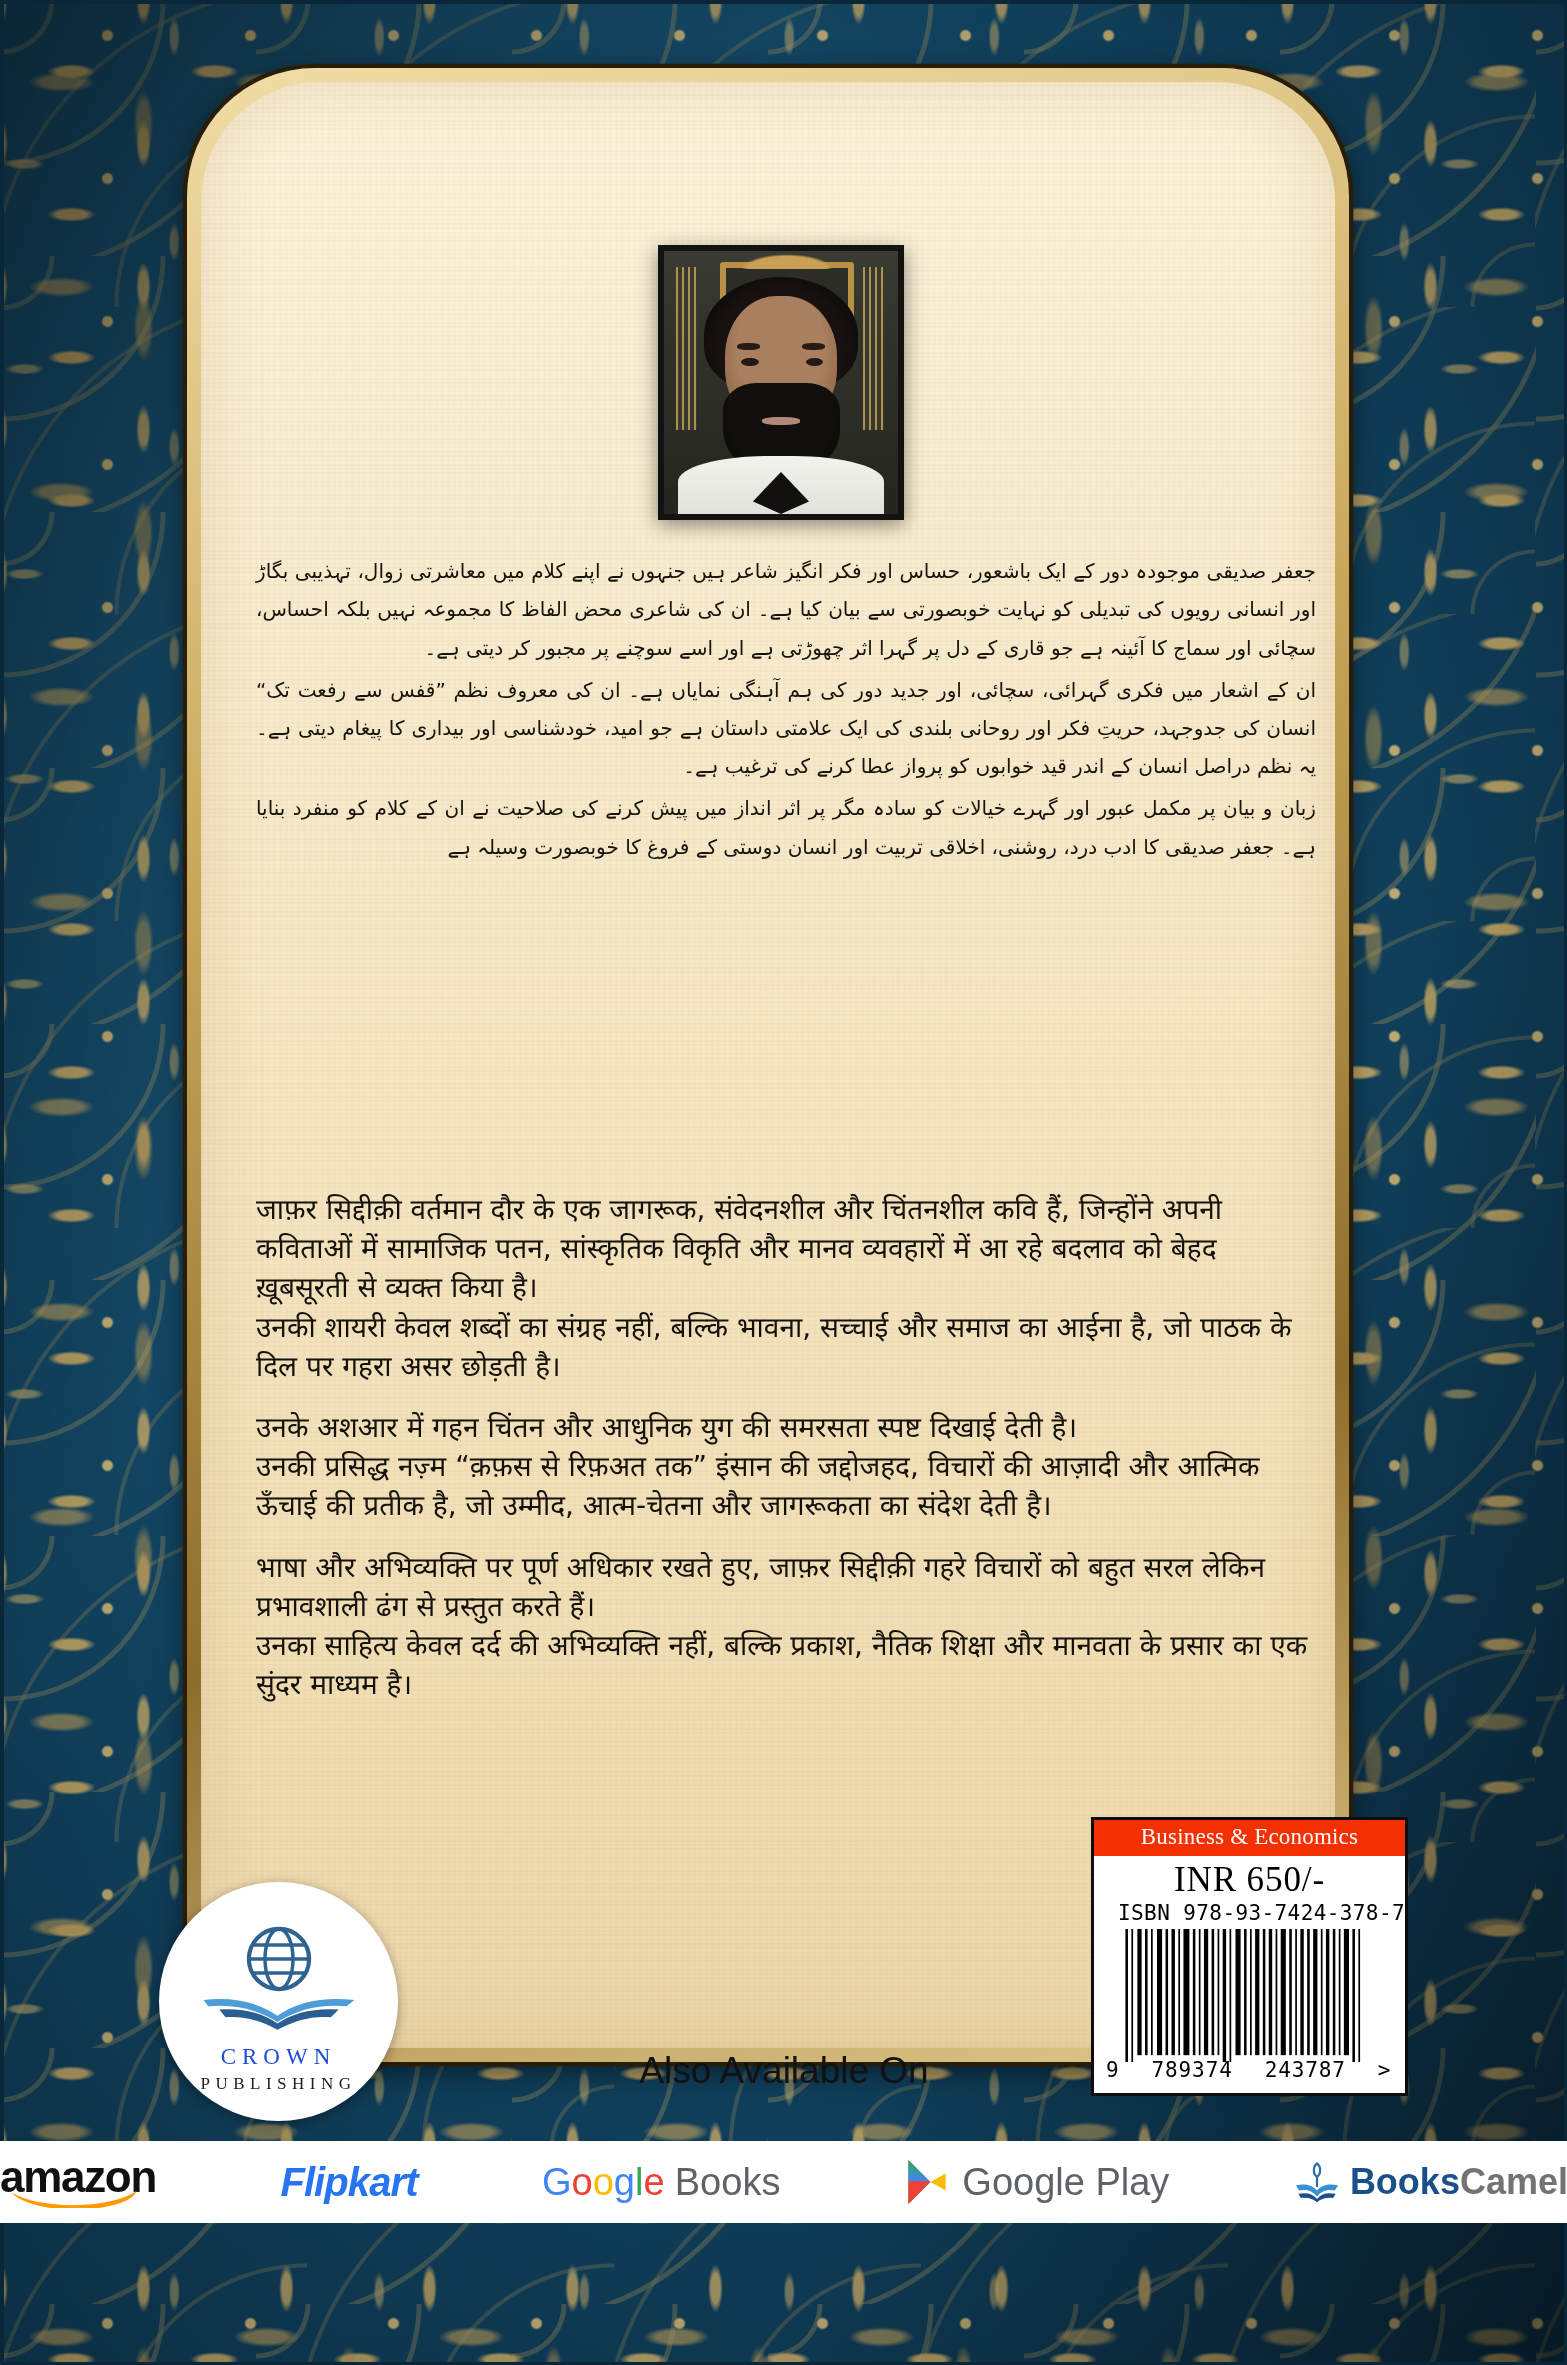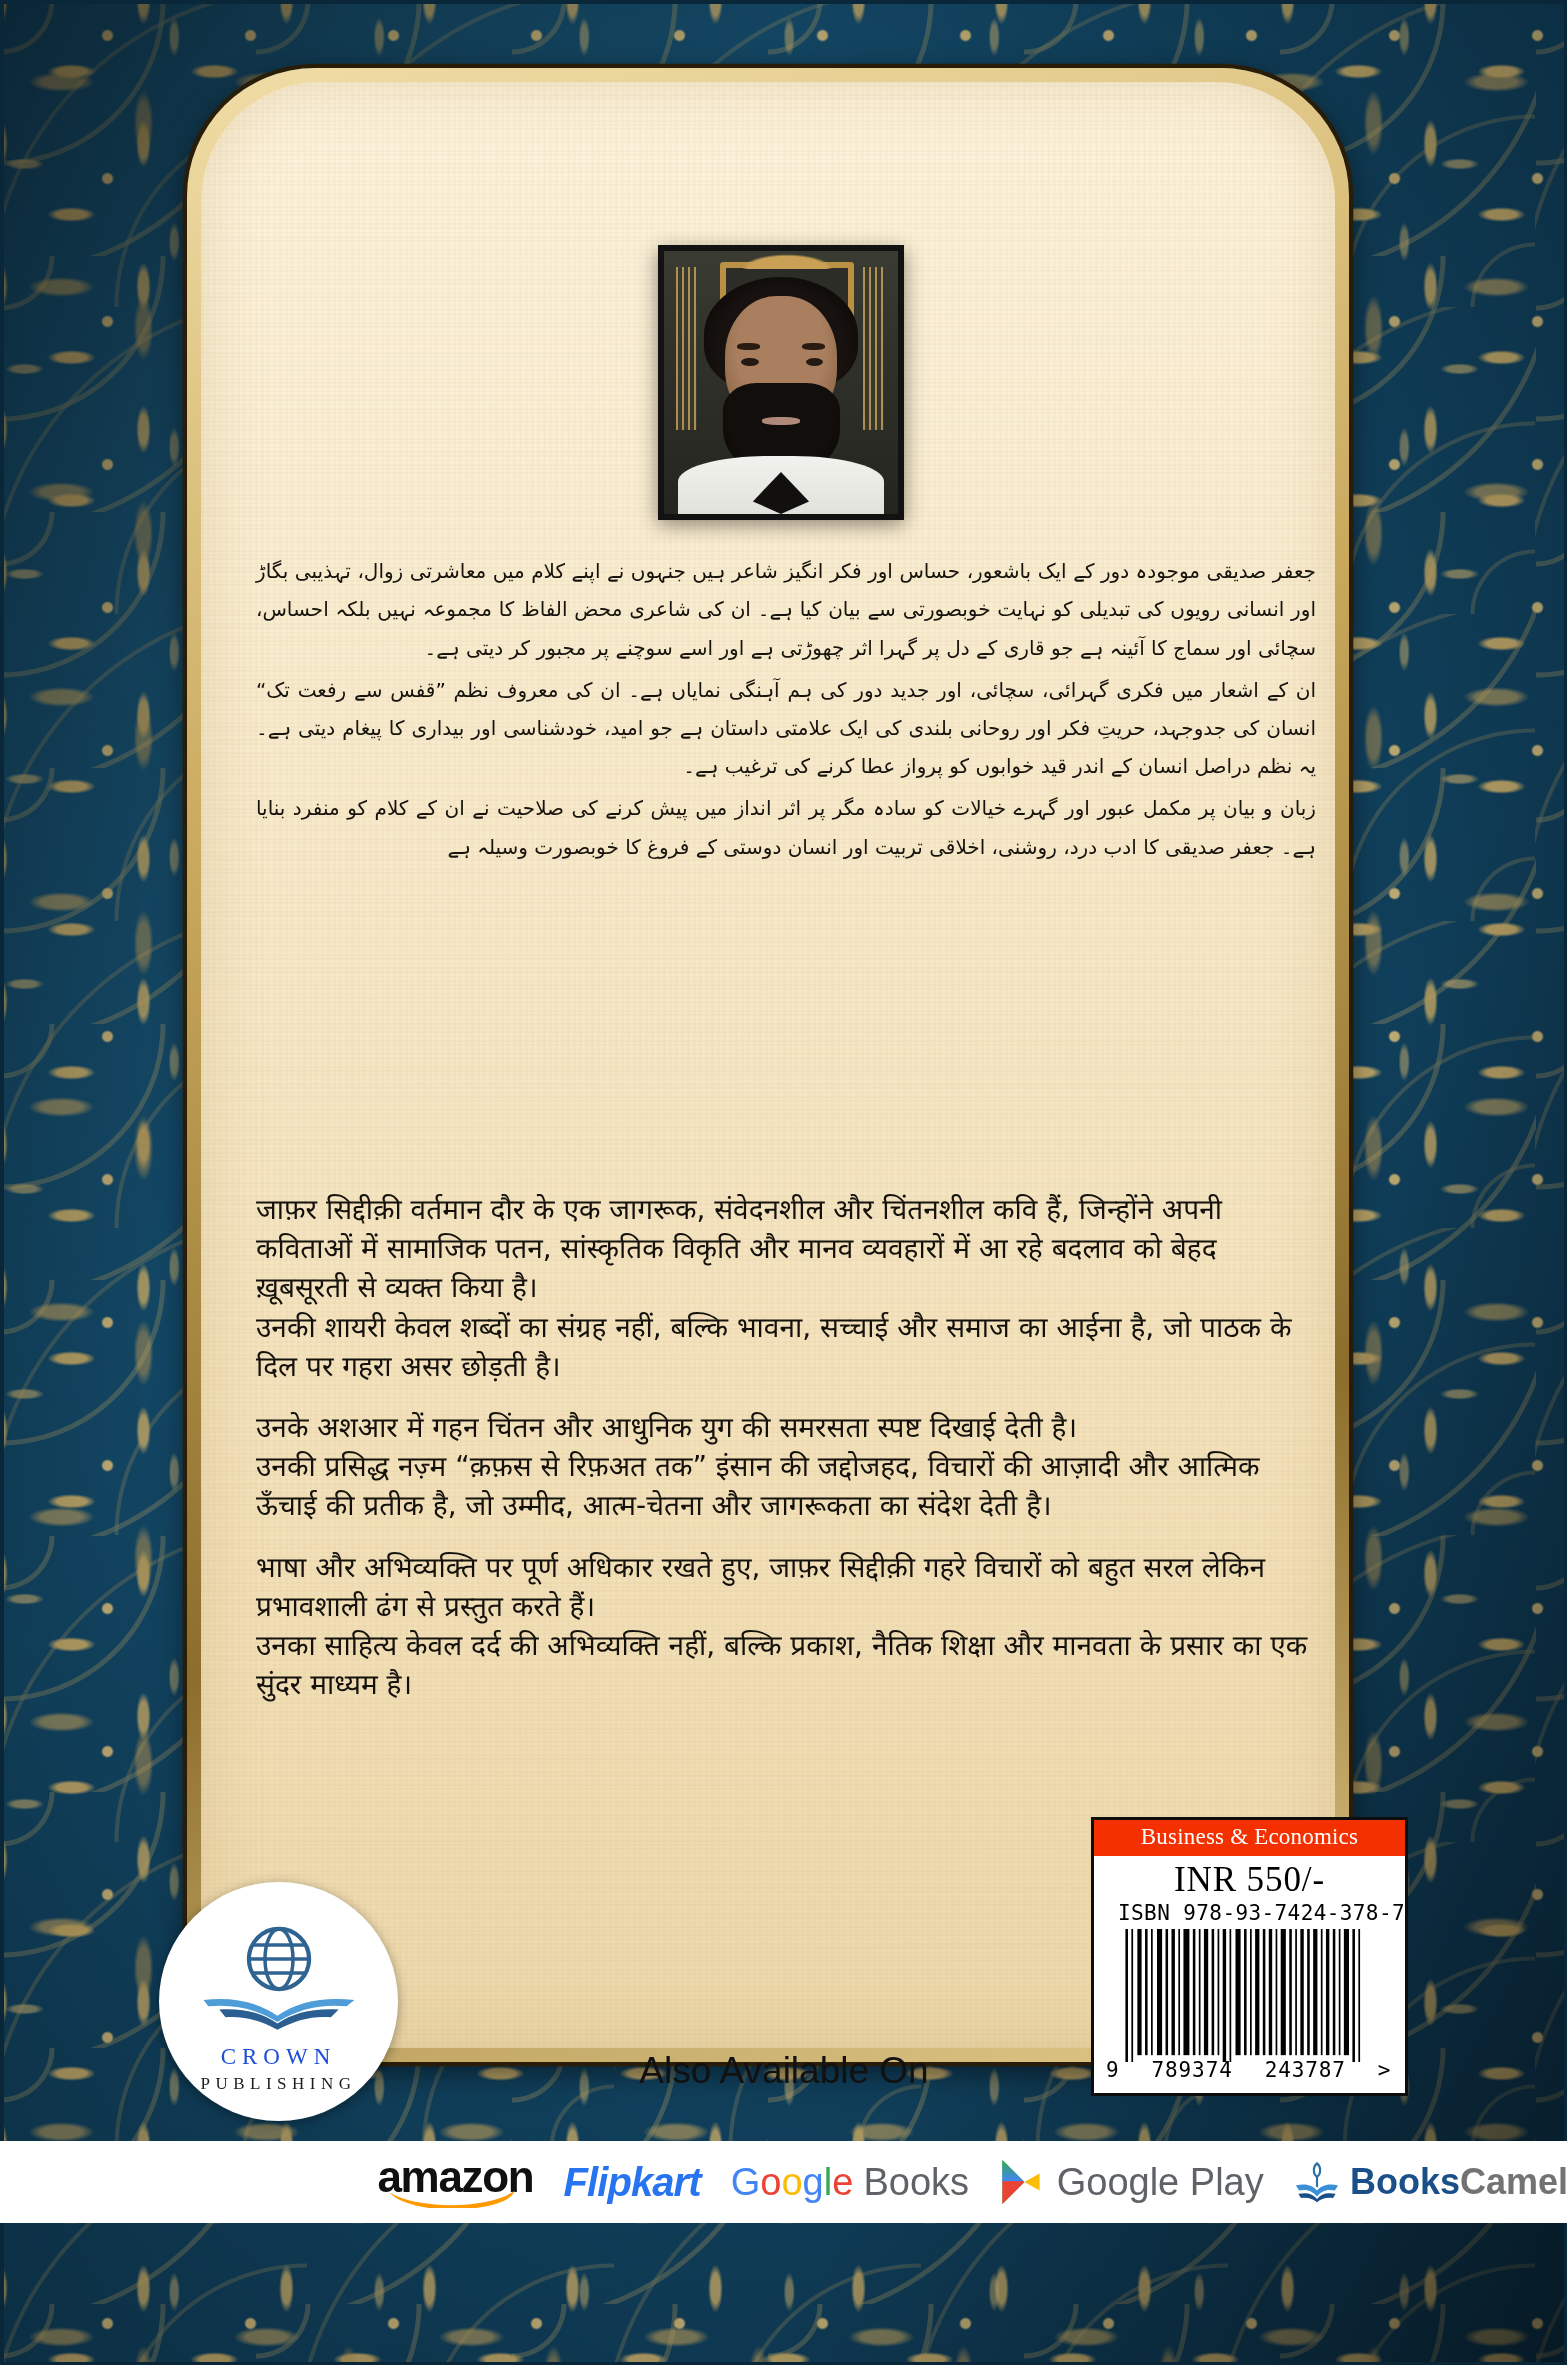--- a/index.html
+++ b/index.html
@@ -306,22 +306,22 @@
     color: #111;
   }
   .retail-strip {
     position: absolute;
     left: 0; right: 0;
     top: 2141px;
     height: 82px;
     background: #ffffff;
     display: flex;
     align-items: center;
-    justify-content: flex-end;
-    gap: 30px;
+    justify-content: space-between;
+    gap: 60px;
   }
   .r-item { display: flex; align-items: center; }
 
   .amazon-wrap { position: relative; padding-bottom: 11px; }
   .amazon-txt {
     font-family: "Liberation Sans", sans-serif;
     font-weight: 700;
     font-size: 44px;
     color: #101010;
     letter-spacing: -1.3px;
@@ -411,21 +411,21 @@
     <svg class="book-fan" viewBox="0 0 200 56">
       <path d="M4 14 C40 10 72 16 98 34 C124 16 156 10 196 14 L186 22 C152 19 124 26 98 42 C72 26 44 19 10 22 Z" fill="#4e9cd8"></path>
       <path d="M24 26 C54 24 78 30 98 44 C118 30 144 24 176 26 L166 36 C142 34 120 40 98 52 C76 40 54 34 32 36 Z" fill="#2b5f91"></path>
     </svg>
     <div class="pub-name">CROWN</div>
     <div class="pub-sub">PUBLISHING</div>
   </div>
 
   <div class="isbn-box">
     <div class="isbn-cat">Business &amp; Economics</div>
-    <div class="isbn-price">INR 550/-</div>
+    <div class="isbn-price">INR 650/-</div>
     <div class="isbn-num">
       <span>ISBN</span>
       <span>978-93-7424-378-7</span>
     </div>
     <svg class="barcode" viewBox="0 0 300 156" preserveAspectRatio="none">
       <rect x="0" y="0" width="300" height="156" fill="#fff"></rect>
       <g fill="#000">
         <rect x="4" y="0" width="3" height="156"></rect>
         <rect x="11" y="0" width="2" height="156"></rect>
         <rect x="18" y="0" width="5" height="148"></rect>

